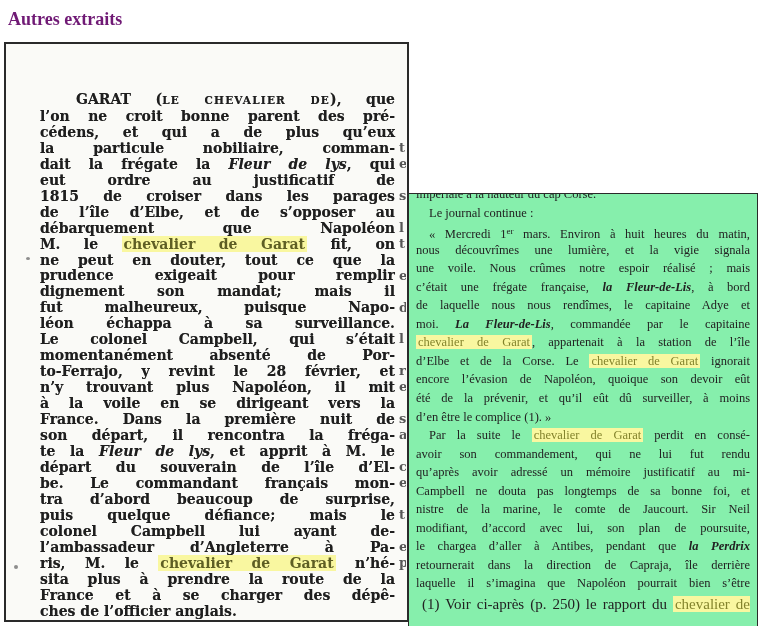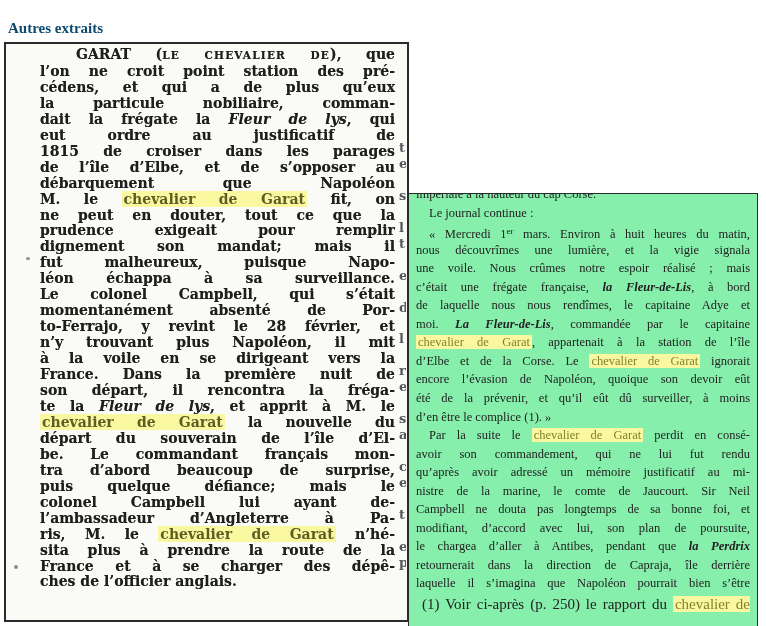--- a/index.html
+++ b/index.html
@@ -1,22 +1,22 @@
 <!DOCTYPE html>
 <html style="--highlight-bg: #f9f7a0; --panel-border: #2a2a2a; --left-bg: #fafaf7; --left-text: #1e1e1e; --right-text: #222222;"><head>
 <meta charset="utf-8">
 <style>
   html,body{margin:0;padding:0;}
   body{
     width:766px;height:626px;position:relative;overflow:hidden;
     background:#ffffff;font-family:"Liberation Serif",serif;
   }
   .heading{
-    position:absolute;left:8px;top:20px;
-    font-family:"Liberation Serif",serif;font-weight:bold;font-size:15px;color:#0c4a6e;
+    position:absolute;left:8px;top:9px;
+    font-family:"Liberation Serif",serif;font-weight:bold;font-size:18px;color:#701a75;
   }
   .panel{position:absolute;box-sizing:border-box;background:#fcfcfa;}
   .panel.left{
     left:4px;top:42px;width:405px;height:580px;
     border:2px solid var(--panel-border);
     background:var(--left-bg);
     overflow:hidden;
   }
   .panel.right{
     left:408px;top:193px;width:350px;height:479px;
@@ -33,21 +33,21 @@
   }
   .rtext{
     position:absolute;left:7px;top:-9px;width:334px;
     font-family:"Liberation Serif",serif;
     font-size:12.5px;line-height:18.55px;color:var(--right-text);
   }
   .line{text-align:justify;text-align-last:justify;}
   .rtext .line{height:18.55px;overflow:hidden;}
   .line.nj{text-align-last:left;}
   .line.ind{text-indent:13px;}
-  .line.ind1{text-indent:36px;}
+  .line.ind1{text-indent:36px;margin-top:45px;}
   .line.ft{font-size:15px;padding-left:6px;margin-top:2px;}
   .sg.bi{font-style:italic;font-weight:bold;}
   .sg.sc{font-size:10.5px;letter-spacing:1.2px;}
   .sg.sup{font-size:9px;vertical-align:4px;}
   .sg.hl{background:var(--highlight-bg);padding:0 2px;}
   .ltext .sg.hl{color:#5e5e24;text-shadow:none;}
   .rtext .sg.hl{color:#83832c;}
   .edge-strip{
     position:absolute;right:1px;top:96px;width:7px;overflow:hidden;
     font-family:"DejaVu Serif",serif;font-weight:bold;font-size:13px;line-height:15.95px;
@@ -58,21 +58,21 @@
   .speck.s2{left:8px;top:521px;width:4px;height:4px;}
 </style>
 </head>
 <body>
 
 <div class="heading">Autres extraits</div>
 
 <div class="panel left">
   <div class="ltext">
       <div class="line ind1"><span class="sg">GARAT (</span><span class="sg sc">LE CHEVALIER DE</span><span class="sg">), que</span></div>
-      <div class="line"><span class="sg">l’on ne croit point station des pré-</span></div>
+      <div class="line"><span class="sg">l’on ne croit bonne parent des pré-</span></div>
       <div class="line"><span class="sg">cédens, et qui a de plus qu’eux</span></div>
       <div class="line"><span class="sg">la particule nobiliaire, comman-</span></div>
       <div class="line"><span class="sg">dait la frégate la </span><span class="sg bi">Fleur de lys</span><span class="sg">, qui</span></div>
       <div class="line"><span class="sg">eut ordre au justificatif de</span></div>
       <div class="line"><span class="sg">1815 de croiser dans les parages</span></div>
       <div class="line"><span class="sg">de l’île d’Elbe, et de s’opposer au</span></div>
       <div class="line"><span class="sg">débarquement que Napoléon</span></div>
       <div class="line"><span class="sg">M. le </span><span class="sg hl">chevalier de Garat</span><span class="sg"> fit, on</span></div>
       <div class="line"><span class="sg">ne peut en douter, tout ce que la</span></div>
       <div class="line"><span class="sg">prudence exigeait pour remplir</span></div>
@@ -80,21 +80,20 @@
       <div class="line"><span class="sg">fut malheureux, puisque Napo-</span></div>
       <div class="line"><span class="sg">léon échappa à sa surveillance.</span></div>
       <div class="line"><span class="sg">Le colonel Campbell, qui s’était</span></div>
       <div class="line"><span class="sg">momentanément absenté de Por-</span></div>
       <div class="line"><span class="sg">to-Ferrajo, y revint le 28 février, et</span></div>
       <div class="line"><span class="sg">n’y trouvant plus Napoléon, il mit</span></div>
       <div class="line"><span class="sg">à la voile en se dirigeant vers la</span></div>
       <div class="line"><span class="sg">France. Dans la première nuit de</span></div>
       <div class="line"><span class="sg">son départ, il rencontra la fréga-</span></div>
       <div class="line"><span class="sg">te la </span><span class="sg bi">Fleur de lys</span><span class="sg">, et apprit à M. le</span></div>
-      <div class="line"><span class="sg hl">chevalier de Garat</span><span class="sg"> la nouvelle du</span></div>
       <div class="line"><span class="sg">départ du souverain de l’île d’El-</span></div>
       <div class="line"><span class="sg">be. Le commandant français mon-</span></div>
       <div class="line"><span class="sg">tra d’abord beaucoup de surprise,</span></div>
       <div class="line"><span class="sg">puis quelque défiance; mais le</span></div>
       <div class="line"><span class="sg">colonel Campbell lui ayant de-</span></div>
       <div class="line"><span class="sg">l’ambassadeur d’Angleterre à Pa-</span></div>
       <div class="line"><span class="sg">ris, M. le </span><span class="sg hl">chevalier de Garat</span><span class="sg"> n’hé-</span></div>
       <div class="line"><span class="sg">sita plus à prendre la route de la</span></div>
       <div class="line"><span class="sg">France et à se charger des dépê-</span></div>
       <div class="line nj"><span class="sg">ches de l’officier anglais.</span></div>
@@ -142,21 +141,21 @@
       <div class="line"><span class="sg">de laquelle nous nous rendîmes, le capitaine Adye et</span></div>
       <div class="line"><span class="sg">moi. </span><span class="sg bi">La Fleur-de-Lis</span><span class="sg">, commandée par le capitaine</span></div>
       <div class="line"><span class="sg hl">chevalier de Garat</span><span class="sg">, appartenait à la station de l’île</span></div>
       <div class="line"><span class="sg">d’Elbe et de la Corse. Le </span><span class="sg hl">chevalier de Garat</span><span class="sg"> ignorait</span></div>
       <div class="line"><span class="sg">encore l’évasion de Napoléon, quoique son devoir eût</span></div>
       <div class="line"><span class="sg">été de la prévenir, et qu’il eût dû surveiller, à moins</span></div>
       <div class="line nj"><span class="sg">d’en être le complice (1). »</span></div>
       <div class="line ind"><span class="sg">Par la suite le </span><span class="sg hl">chevalier de Garat</span><span class="sg"> perdit en consé-</span></div>
       <div class="line"><span class="sg">avoir son commandement, qui ne lui fut rendu</span></div>
       <div class="line"><span class="sg">qu’après avoir adressé un mémoire justificatif au mi-</span></div>
+      <div class="line"><span class="sg">Campbell ne douta pas longtemps de sa bonne foi, et</span></div>
       <div class="line"><span class="sg">nistre de la marine, le comte de Jaucourt. Sir Neil</span></div>
-      <div class="line"><span class="sg">Campbell ne douta pas longtemps de sa bonne foi, et</span></div>
       <div class="line"><span class="sg">modifiant, d’accord avec lui, son plan de poursuite,</span></div>
       <div class="line"><span class="sg">le chargea d’aller à Antibes, pendant que </span><span class="sg bi">la Perdrix</span></div>
       <div class="line"><span class="sg">retournerait dans la direction de Capraja, île derrière</span></div>
       <div class="line"><span class="sg">laquelle il s’imagina que Napoléon pourrait bien s’être</span></div>
       <div class="line ft nj"><span class="sg">(1) Voir ci-après (p. 250) le rapport du </span><span class="sg hl">chevalier de Garat</span><span class="sg">.</span></div>
     </div>
 </div>
 
 </body></html>

